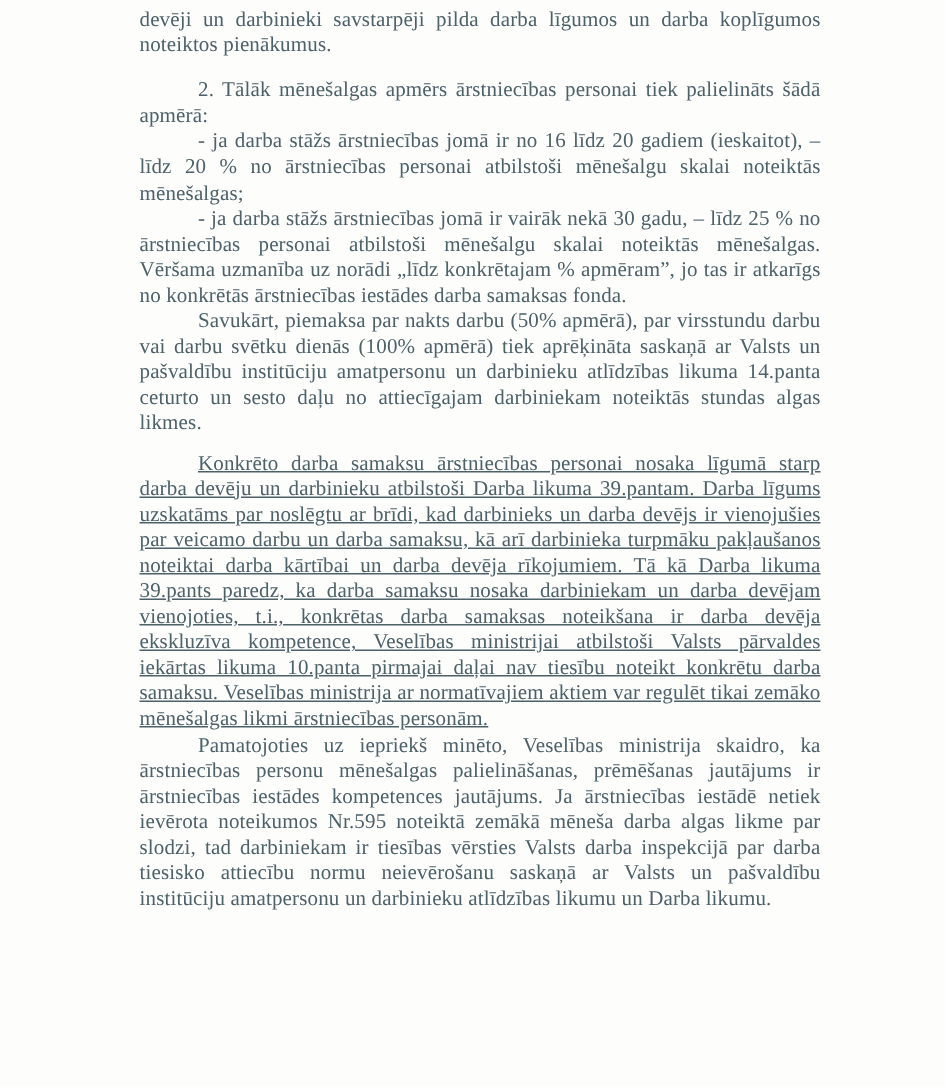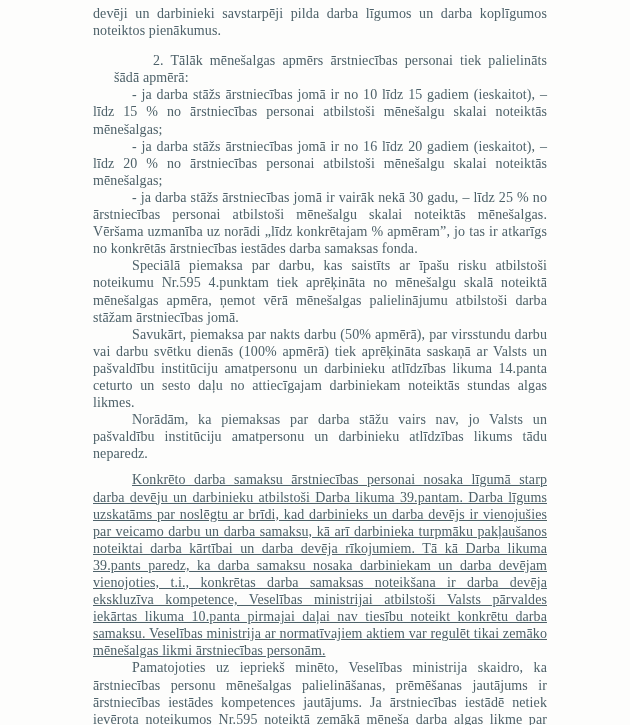--- a/index.html
+++ b/index.html
@@ -26,36 +26,32 @@
   }
   .text-block p {
     margin: 0;
     text-indent: 39px;
   }
   .text-block p.no-indent {
     text-indent: 0;
   }
   .text-block p.space-before-lg {
     margin-top: 13px;
-    margin-left: 21px;
   }
   .text-block p.space-before-sm {
     margin-top: 9px;
     text-decoration: underline;
   }
 </style>
 </head>
 <body>
 
 <div class="page">
   <div class="text-block">
     <p class="no-indent">devēji un darbinieki savstarpēji pilda darba līgumos un darba koplīgumos noteiktos pienākumus.</p>
     <p class="space-before-lg">2. Tālāk mēnešalgas apmērs ārstniecības personai tiek palielināts šādā apmērā:</p>
-    <p>- ja darba stāžs ārstniecības jomā ir no 10 līdz 15 gadiem (ieskaitot), – līdz 15 % no ārstniecības personai atbilstoši mēnešalgu skalai noteiktās mēnešalgas;</p>
     <p>- ja darba stāžs ārstniecības jomā ir no 16 līdz 20 gadiem (ieskaitot), – līdz 20 % no ārstniecības personai atbilstoši mēnešalgu skalai noteiktās mēnešalgas;</p>
     <p>- ja darba stāžs ārstniecības jomā ir vairāk nekā 30 gadu, – līdz 25 % no ārstniecības personai atbilstoši mēnešalgu skalai noteiktās mēnešalgas. Vēršama uzmanība uz norādi „līdz konkrētajam % apmēram”, jo tas ir atkarīgs no konkrētās ārstniecības iestādes darba samaksas fonda.</p>
-    <p>Speciālā piemaksa par darbu, kas saistīts ar īpašu risku atbilstoši noteikumu Nr.595 4.punktam tiek aprēķināta no mēnešalgu skalā noteiktā mēnešalgas apmēra, ņemot vērā mēnešalgas palielinājumu atbilstoši darba stāžam ārstniecības jomā.</p>
     <p>Savukārt, piemaksa par nakts darbu (50% apmērā), par virsstundu darbu vai darbu svētku dienās (100% apmērā) tiek aprēķināta saskaņā ar Valsts un pašvaldību institūciju amatpersonu un darbinieku atlīdzības likuma 14.panta ceturto un sesto daļu no attiecīgajam darbiniekam noteiktās stundas algas likmes.</p>
-    <p>Norādām, ka piemaksas par darba stāžu vairs nav, jo Valsts un pašvaldību institūciju amatpersonu un darbinieku atlīdzības likums tādu neparedz.</p>
     <p class="space-before-sm">Konkrēto darba samaksu ārstniecības personai nosaka līgumā starp darba devēju un darbinieku atbilstoši Darba likuma 39.pantam. Darba līgums uzskatāms par noslēgtu ar brīdi, kad darbinieks un darba devējs ir vienojušies par veicamo darbu un darba samaksu, kā arī darbinieka turpmāku pakļaušanos noteiktai darba kārtībai un darba devēja rīkojumiem. Tā kā Darba likuma 39.pants paredz, ka darba samaksu nosaka darbiniekam un darba devējam vienojoties, t.i., konkrētas darba samaksas noteikšana ir darba devēja ekskluzīva kompetence, Veselības ministrijai atbilstoši Valsts pārvaldes iekārtas likuma 10.panta pirmajai daļai nav tiesību noteikt konkrētu darba samaksu. Veselības ministrija ar normatīvajiem aktiem var regulēt tikai zemāko mēnešalgas likmi ārstniecības personām.</p>
     <p>Pamatojoties uz iepriekš minēto, Veselības ministrija skaidro, ka ārstniecības personu mēnešalgas palielināšanas, prēmēšanas jautājums ir ārstniecības iestādes kompetences jautājums.  Ja ārstniecības iestādē netiek ievērota noteikumos Nr.595 noteiktā zemākā mēneša darba algas likme par slodzi, tad darbiniekam ir tiesības vērsties Valsts darba inspekcijā par darba tiesisko attiecību normu neievērošanu saskaņā ar Valsts un pašvaldību institūciju amatpersonu un darbinieku atlīdzības likumu un Darba likumu.</p>
   </div>
 </div>
 
 </body></html>

